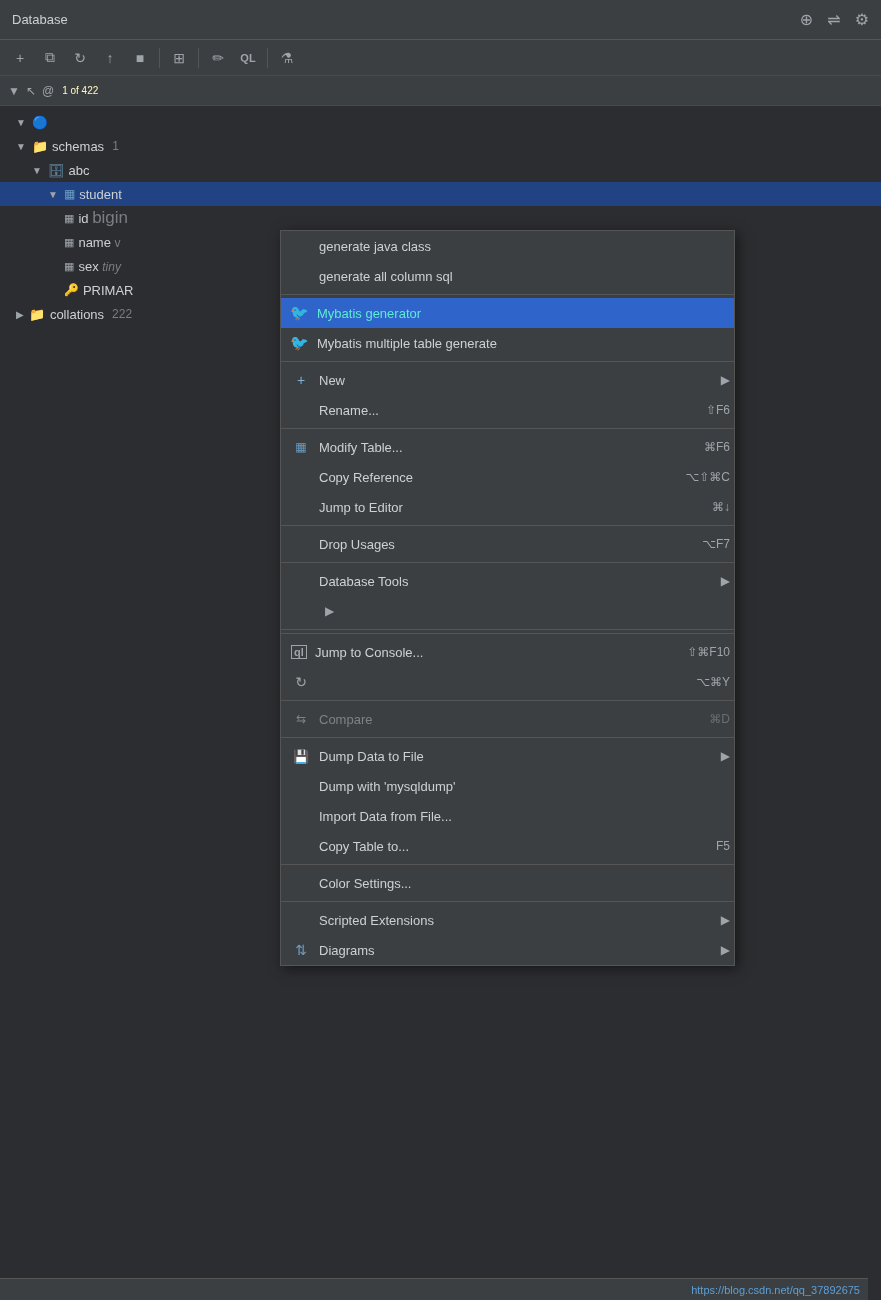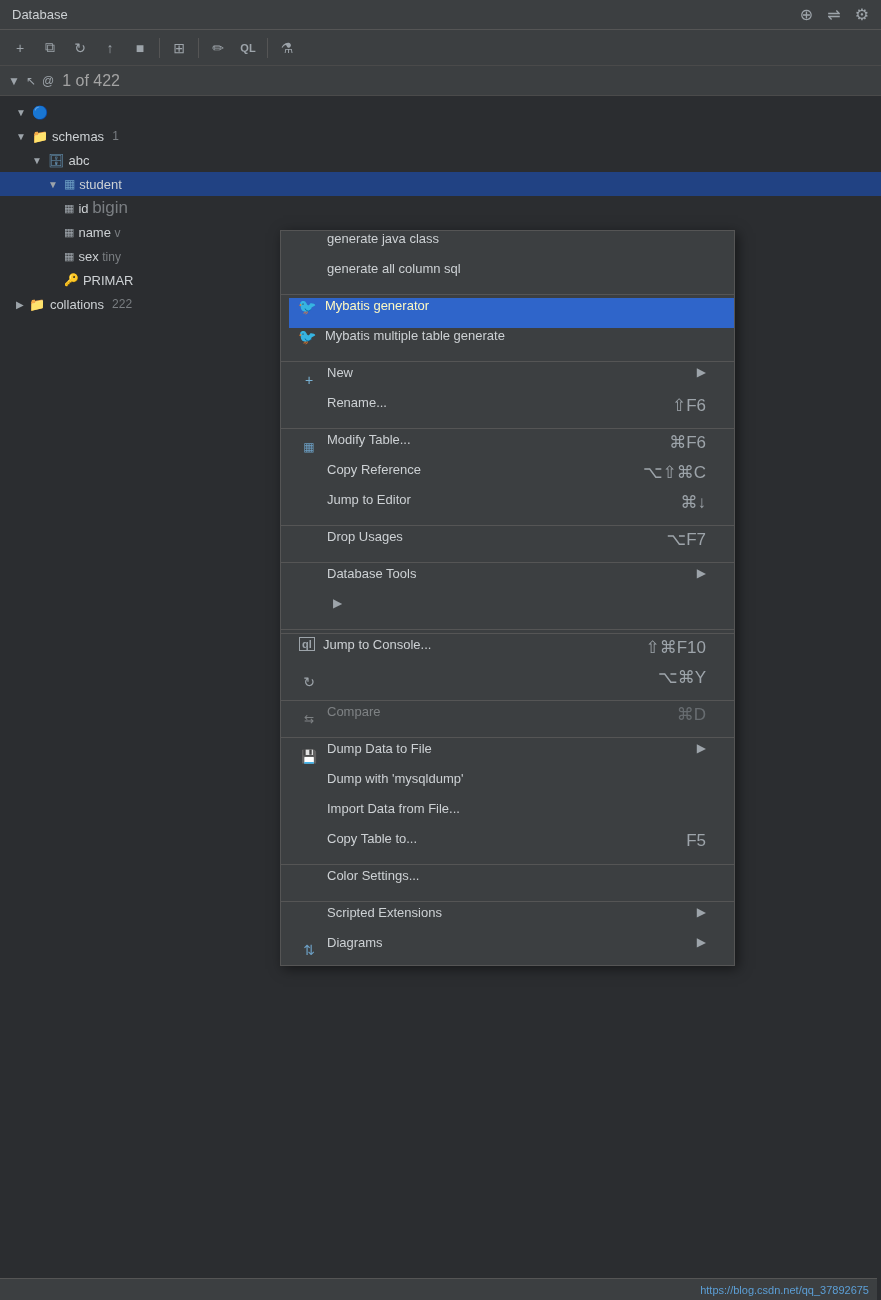--- a/index.html
+++ b/index.html
@@ -10,21 +10,21 @@
       font-family: 'Segoe UI', Arial, sans-serif;
       font-size: 13px;
       color: #cdd1d4;
       overflow: hidden;
       position: relative;
     }
 
     
     .title-bar {
       background: #3c3f41;
-      height: 30px;
+      height: 40px;
       display: flex;
       align-items: center;
       padding: 0 12px;
       border-bottom: 1px solid #555;
     }
     .title-bar-title {
       color: #cdd1d4;
       font-size: 13px;
     }
     .title-bar-actions {
@@ -76,22 +76,22 @@
       padding: 0 8px;
       gap: 4px;
       border-bottom: 1px solid #4a4a4a;
     }
     .nav-arrow {
       color: #9da4aa;
       font-size: 12px;
       cursor: pointer;
     }
     .nav-info {
-      color: #a3a3a3;
-      font-size: 16px;
+      color: #fef9c3;
+      font-size: 10px;
       margin-left: 4px;
     }
 
     
     .tree-panel {
       background: #2b2d30;
       padding: 4px 0;
     }
     .tree-item {
       display: flex;
@@ -124,26 +124,26 @@
       top: 230px;
       left: 280px;
       width: 455px;
       background: #3c3f41;
       border: 1px solid #555;
       box-shadow: 3px 3px 12px rgba(0,0,0,0.5);
       z-index: 100;
     }
     .menu-item {
       display: flex;
+      align-items: center;
       height: 30px;
-      padding: 0 28px 0 10px;
+      padding: 0 4px 0 10px;
       cursor: pointer;
       gap: 8px;
       position: relative;
-      margin-left: 8px;
     }
     .menu-item.highlighted {
       background: #2f65ca;
     }
     .menu-item.disabled {
       opacity: 0.45;
       cursor: default;
     }
     .menu-item-icon {
       width: 20px;
@@ -151,25 +151,25 @@
       align-items: center;
       justify-content: center;
       flex-shrink: 0;
     }
     .menu-item-label {
       flex: 1;
       color: #cdd1d4;
       font-size: 13px;
     }
     .menu-item.highlighted .menu-item-label {
-      color: #fef9c3;
+      color: #5eead4;
     }
     .menu-item-shortcut {
       color: #9da4aa;
-      font-size: 17px;
+      font-size: 12px;
       margin-left: auto;
     }
     .menu-item-arrow {
       color: #9da4aa;
       font-size: 12px;
       margin-left: 6px;
     }
     .menu-sep {
       height: 1px;
       background: #555;
@@ -184,21 +184,21 @@
       align-items: center;
       justify-content: center;
       font-size: 14px;
     }
 
     
     .status-bar {
       position: absolute;
       bottom: 0;
       left: 0;
-      right: 4px;
+      right: 13px;
       height: 22px;
       background: #3c3f41;
       border-top: 1px solid #555;
       display: flex;
       align-items: center;
       justify-content: flex-end;
       padding: 0 8px;
     }
     .status-url {
       color: #5c9fd6;
@@ -276,21 +276,21 @@
     <span class="item-label">id <span style="color:#7a7e82;font-size:17px;">bigin</span></span>
   </div>
 
   <div class="tree-item tree-indent-4">
     <span class="field-icon">▦</span>
     <span class="item-label">name <span style="color:#7a7e82;font-size:12px;">v</span></span>
   </div>
 
   <div class="tree-item tree-indent-4">
     <span class="field-icon">▦</span>
-    <span class="item-label">sex <span style="color:#7a7e82;font-size:12px;">tiny</span></span>
+    <span class="item-label">sex <span style="color:#7a7e82;font-size:12px;font-style:italic;">tiny</span></span>
   </div>
 
   <div class="tree-item tree-indent-4">
     <span class="key-icon">🔑</span>
     <span class="item-label">PRIMAR</span>
   </div>
 
   <div class="tree-item tree-indent-1">
     <span class="arrow-icon">▶</span>
     <span class="folder-icon">📁</span>

